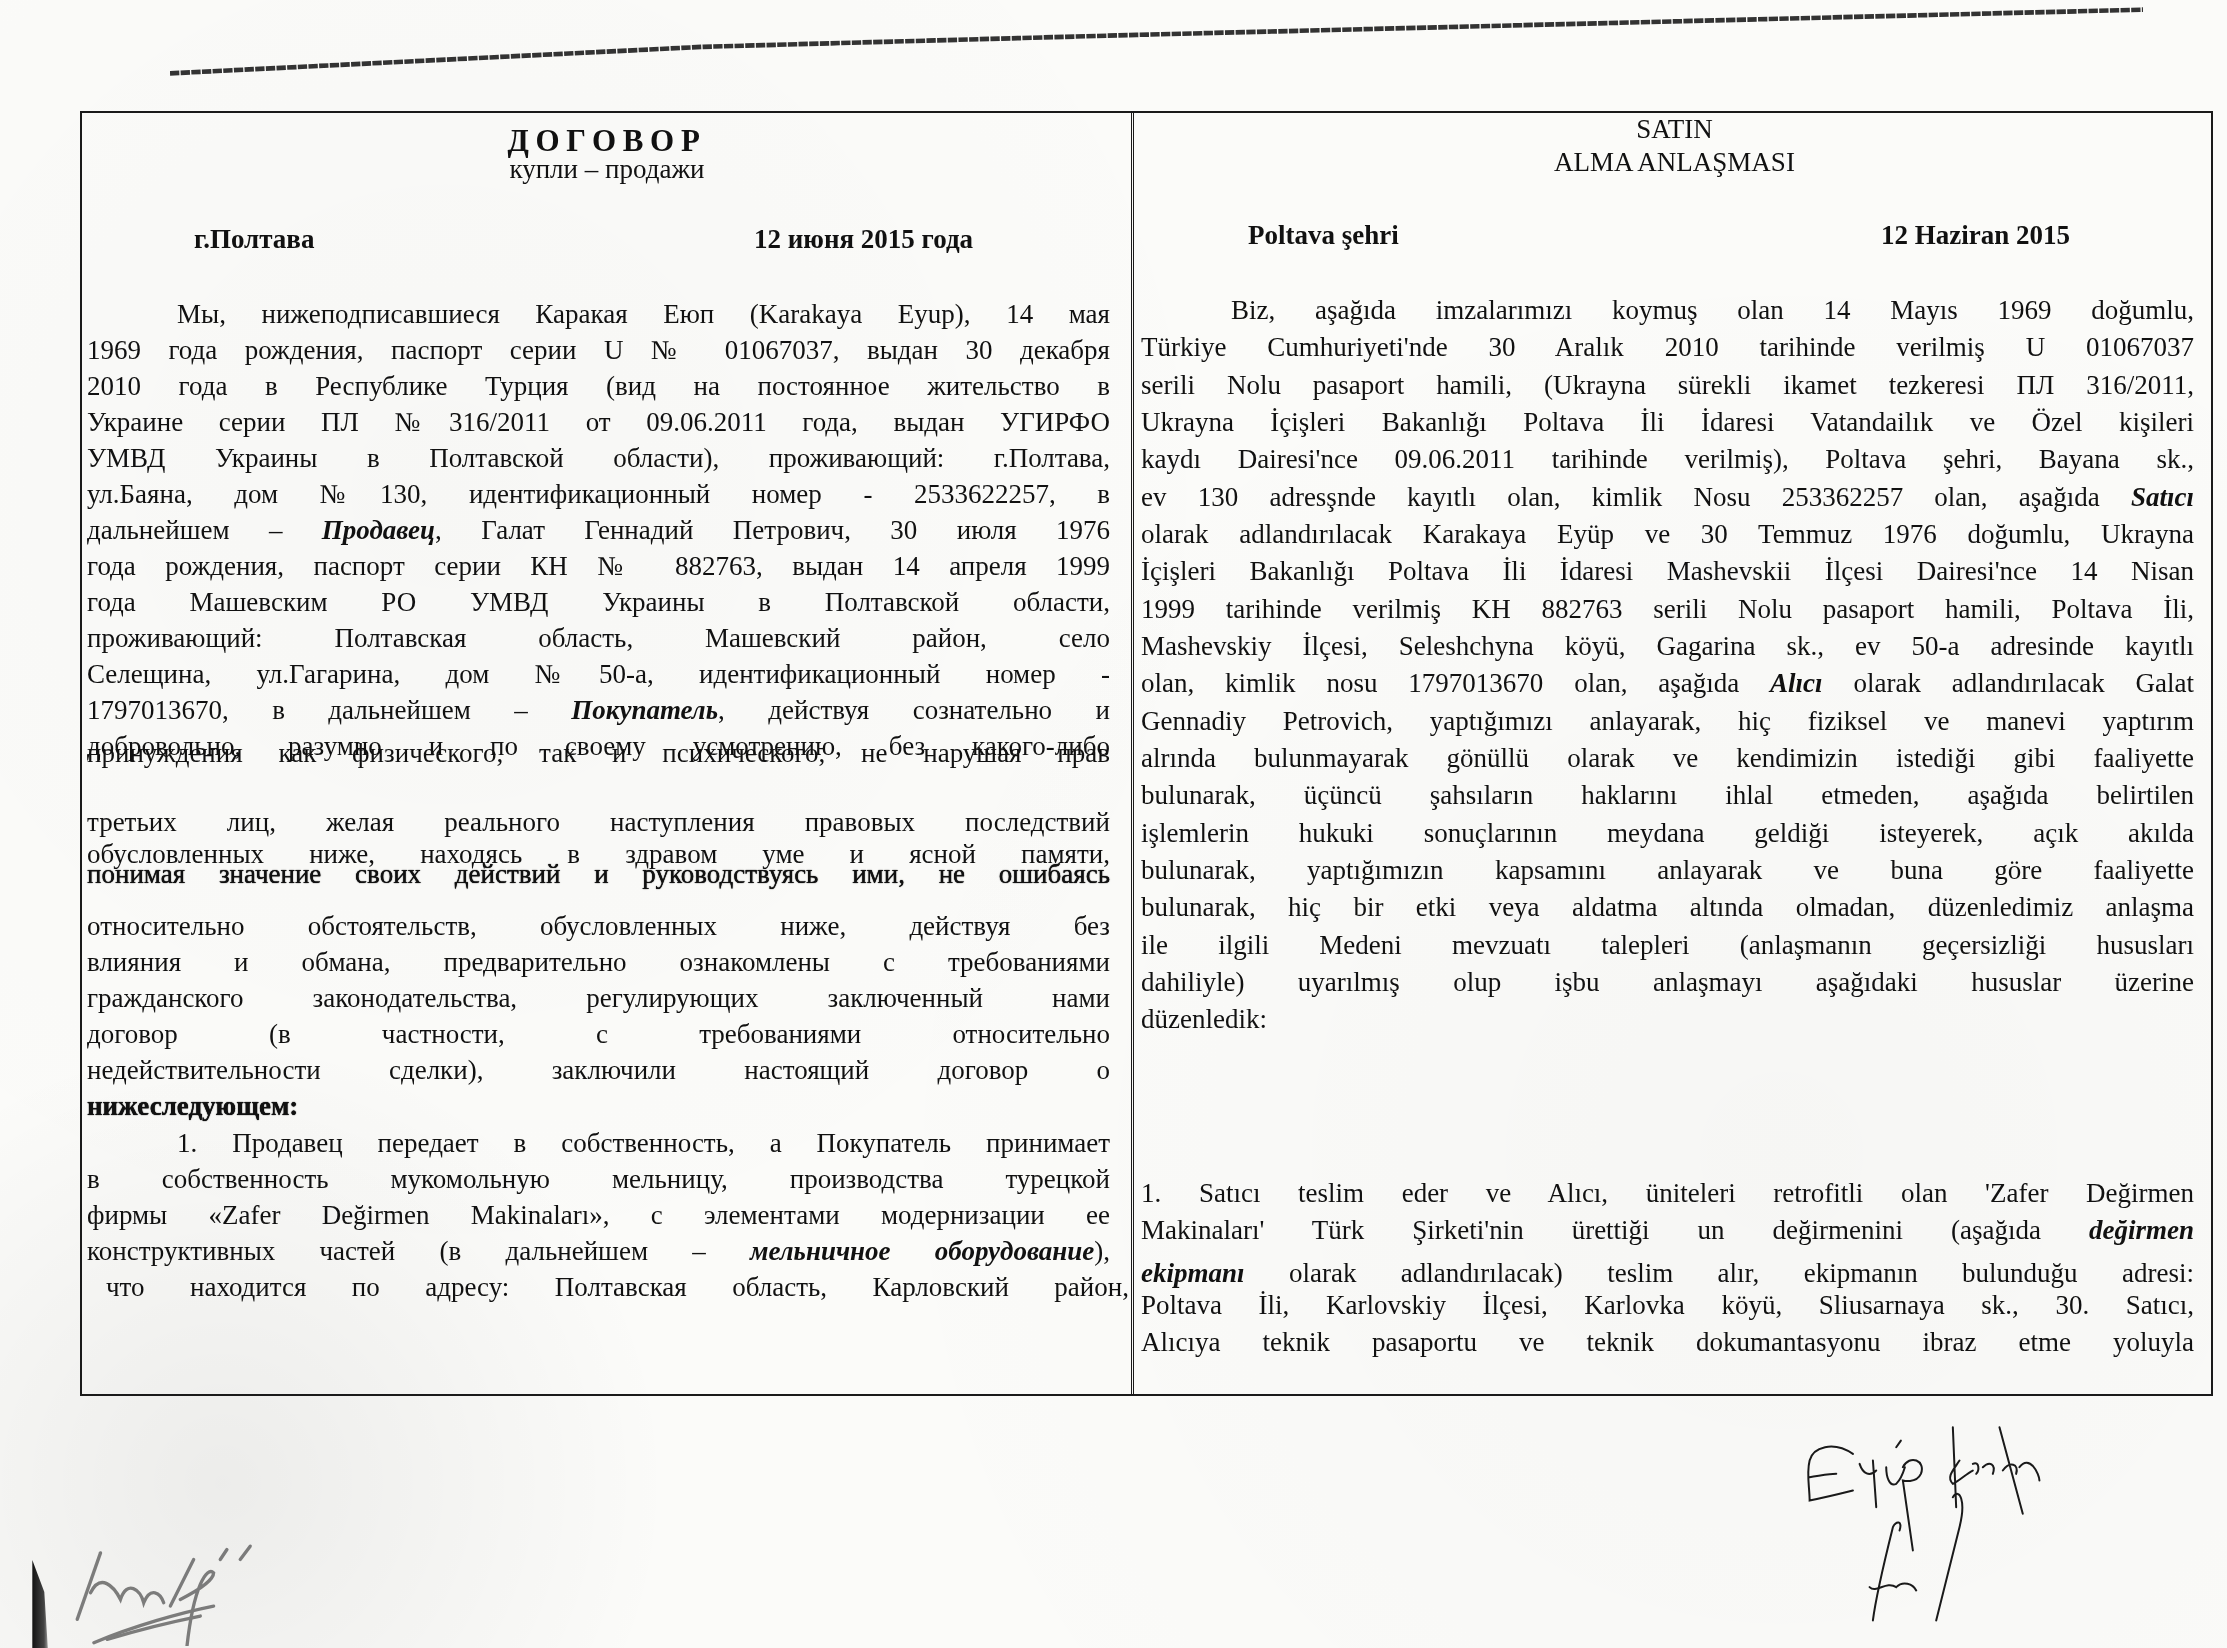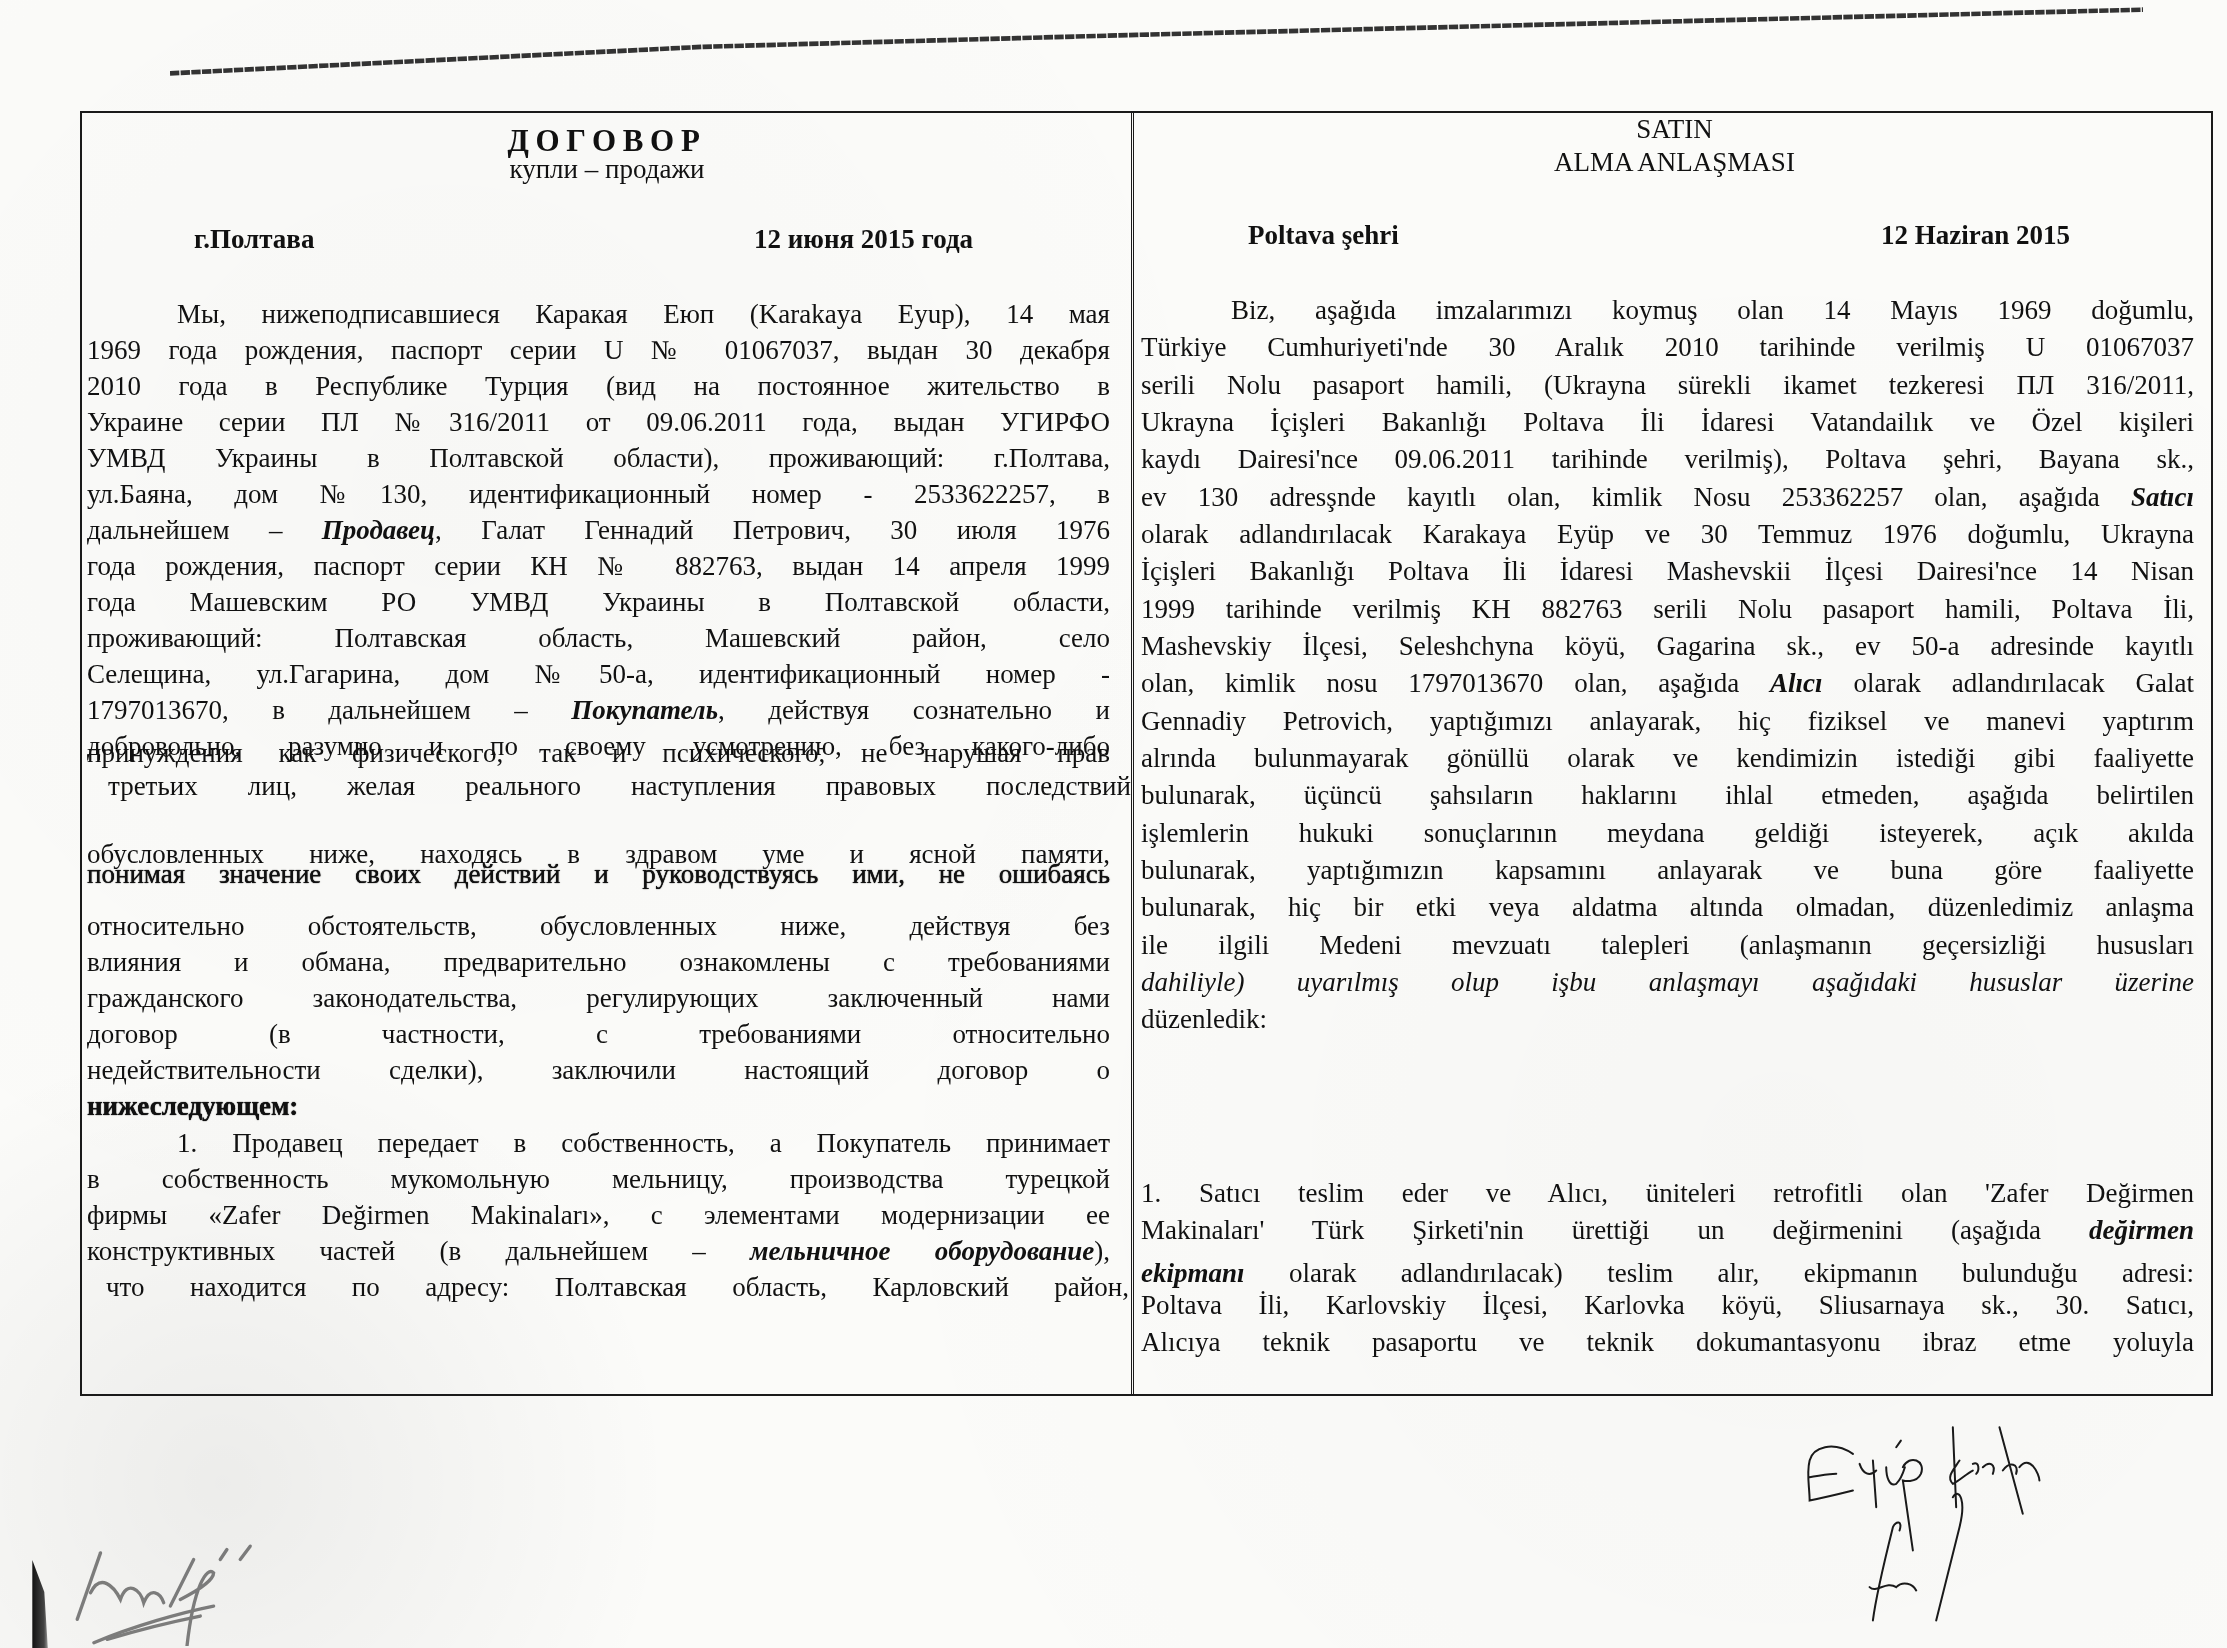--- a/index.html
+++ b/index.html
@@ -90,21 +90,21 @@
   </div>
   <div class="line" style="top:440px; width:1023px;">года рождения, паспорт серии КН № 882763, выдан 14 апреля 1999</div>
   <div class="line" style="top:476px; width:1023px;">года Машевским РО УМВД Украины в Полтавской области,</div>
   <div class="line" style="top:512px; width:1023px;">проживающий: Полтавская область, Машевский район, село</div>
   <div class="line" style="top:548px; width:1023px;">Селещина, ул.Гагарина, дом №50-а, идентификационный номер -</div>
   <div class="line" style="top:584px; width:1023px;">
     <span>1797013670, в дальнейшем – </span><span class="bi">Покупатель</span><span>, действуя сознательно и</span>
   </div>
   <div class="line" style="top:620px; width:1023px;">добровольно, разумно и по своему усмотрению, без какого-либо</div>
   <div class="line" style="top:627px; width:1023px;">принуждения как физического, так и психического, не нарушая прав</div>
-  <div class="line" style="top:660px; width:1023px;margin-left:21px;">третьих лиц, желая реального наступления правовых последствий</div>
+  <div class="line" style="top:696px; width:1023px;">третьих лиц, желая реального наступления правовых последствий</div>
   <div class="line" style="top:728px; width:1023px;">обусловленных ниже, находясь в здравом уме и ясной памяти,</div>
   <div class="line dark" style="top:748px; width:1023px;">понимая значение своих действий и руководствуясь ими, не ошибаясь</div>
   <div class="line" style="top:800px; width:1023px;">относительно обстоятельств, обусловленных ниже, действуя без</div>
   <div class="line" style="top:836px; width:1023px;">влияния и обмана, предварительно ознакомлены с требованиями</div>
   <div class="line" style="top:872px; width:1023px;">гражданского законодательства, регулирующих заключенный нами</div>
   <div class="line" style="top:908px; width:1023px;">договор (в частности, с требованиями относительно</div>
   <div class="line" style="top:944px; width:1023px;">недействительности сделки), заключили настоящий договор о</div>
   <div class="line last b dark" style="top:980px; width:1023px;">нижеследующем:</div>
 
   <div class="line indent" style="top:1017px; width:1023px;">1. Продавец передает в собственность, а Покупатель принимает</div>
@@ -137,21 +137,21 @@
   <div class="line" style="top:557px; width:1053px;">
     <span>olan, kimlik nosu 1797013670 olan, aşağıda </span><span class="bi">Alıcı</span><span> olarak adlandırılacak Galat</span>
   </div>
   <div class="line" style="top:595px; width:1053px;">Gennadiy Petrovich, yaptığımızı anlayarak, hiç fiziksel ve manevi yaptırım</div>
   <div class="line" style="top:632px; width:1053px;">alrında bulunmayarak gönüllü olarak ve kendimizin istediği gibi faaliyette</div>
   <div class="line" style="top:669px; width:1053px;">bulunarak, üçüncü şahsıların haklarını ihlal etmeden, aşağıda belirtilen</div>
   <div class="line" style="top:707px; width:1053px;">işlemlerin hukuki sonuçlarının meydana geldiği isteyerek, açık akılda</div>
   <div class="line" style="top:744px; width:1053px;">bulunarak, yaptığımızın kapsamını anlayarak ve buna göre faaliyette</div>
   <div class="line" style="top:781px; width:1053px;">bulunarak, hiç bir etki veya aldatma altında olmadan, düzenledimiz anlaşma</div>
   <div class="line" style="top:819px; width:1053px;">ile ilgili Medeni mevzuatı talepleri (anlaşmanın geçersizliği hususları</div>
-  <div class="line" style="top:856px; width:1053px;font-style:italic;">dahiliyle) uyarılmış olup işbu anlaşmayı aşağıdaki hususlar üzerine</div>
+  <div class="line" style="top:856px; width:1053px;">dahiliyle) uyarılmış olup işbu anlaşmayı aşağıdaki hususlar üzerine</div>
   <div class="line last" style="top:893px; width:1053px;">düzenledik:</div>
 
   <div class="line" style="top:1067px; width:1053px;">1. Satıcı teslim eder ve Alıcı, üniteleri retrofitli olan 'Zafer Değirmen</div>
   <div class="line" style="top:1104px; width:1053px;">
     <span>Makinaları' Türk Şirketi'nin ürettiği un değirmenini (aşağıda </span><span class="bi">değirmen</span>
   </div>
   <div class="line" style="top:1120px; width:1053px;margin-top:27px;">
     <span class="bi">ekipmanı</span><span> olarak adlandırılacak) teslim alır, ekipmanın bulunduğu adresi:</span>
   </div>
   <div class="line" style="top:1179px; width:1053px;">Poltava İli, Karlovskiy İlçesi, Karlovka köyü, Sliusarnaya sk., 30. Satıcı,</div>

